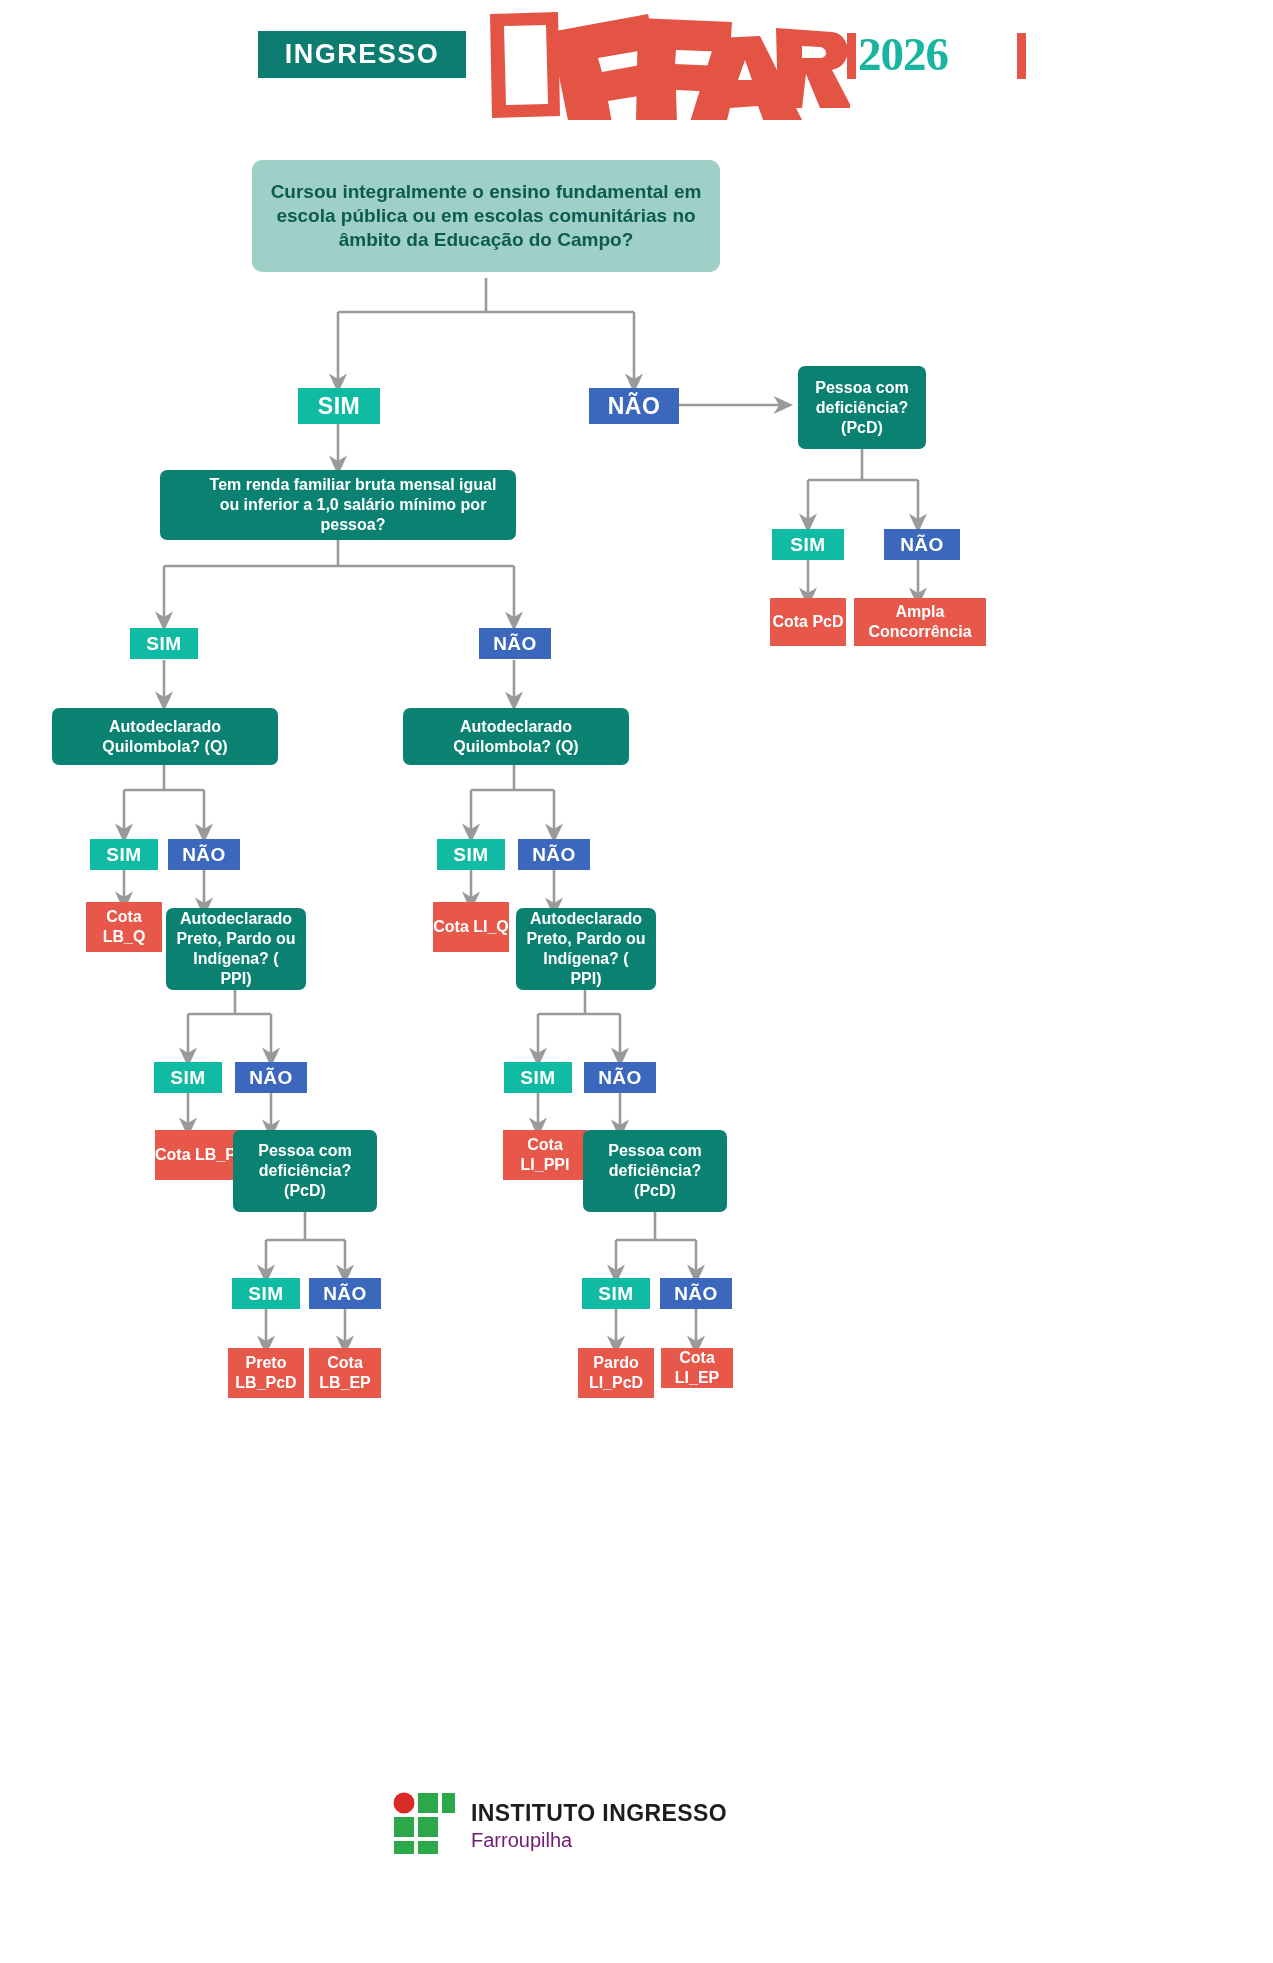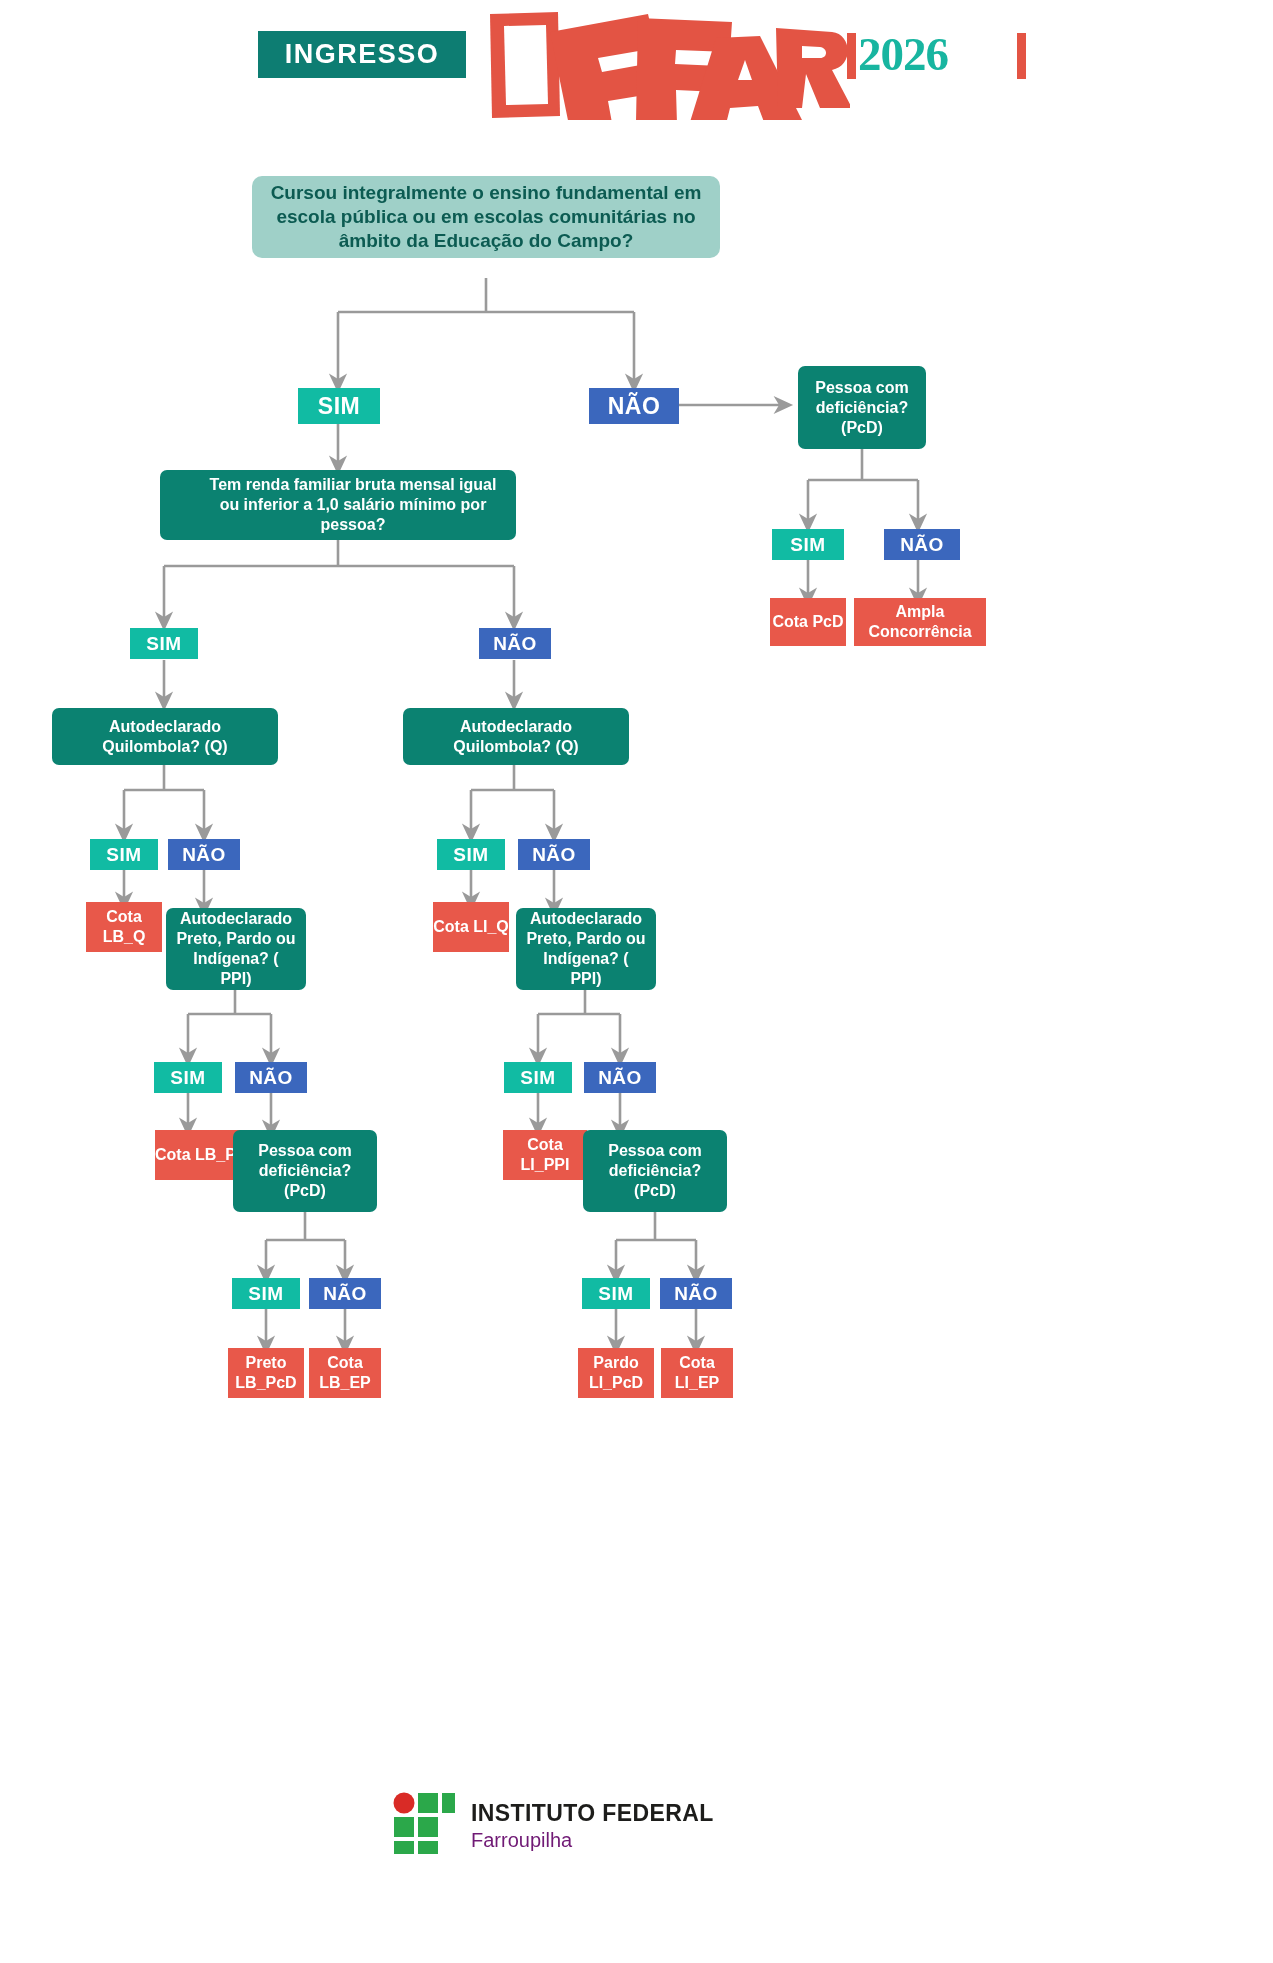--- a/index.html
+++ b/index.html
@@ -173,21 +173,21 @@
 
       <path d="M655 1212 L655 1240"></path>
       <path d="M616 1240 L696 1240"></path>
       <path d="M616 1240 L616 1275" marker-end="url(#ah)"></path>
       <path d="M696 1240 L696 1275" marker-end="url(#ah)"></path>
       <path d="M616 1308 L616 1346" marker-end="url(#ah)"></path>
       <path d="M696 1308 L696 1346" marker-end="url(#ah)"></path>
     </g>
   </svg>
 
-  <div class="node q-top" style="left:252px;top:176px;width:468px;height:82px;">Cursou integralmente o ensino fundamental em escola pública ou em escolas comunitárias no âmbito da Educação do Campo?</div>
+  <div class="node q-top" style="left:252px;top:160px;width:468px;height:112px;">Cursou integralmente o ensino fundamental em escola pública ou em escolas comunitárias no âmbito da Educação do Campo?</div>
 
   <div class="node badge-sim" style="left:298px;top:388px;width:82px;height:36px;">SIM</div>
   <div class="node badge-nao" style="left:589px;top:388px;width:90px;height:36px;">NÃO</div>
 
   <div class="node q" style="left:798px;top:366px;width:128px;height:83px;">Pessoa com deficiência? (PcD)</div>
   <div class="node badge-sim sm" style="left:772px;top:529px;width:72px;height:31px;">SIM</div>
   <div class="node badge-nao sm" style="left:884px;top:529px;width:76px;height:31px;">NÃO</div>
   <div class="node result" style="left:770px;top:598px;width:76px;height:48px;">Cota PcD</div>
   <div class="node result" style="left:854px;top:598px;width:132px;height:48px;">Ampla Concorrência</div>
 
@@ -222,31 +222,31 @@
   <div class="node q" style="left:583px;top:1130px;width:144px;height:82px;">Pessoa com deficiência? (PcD)</div>
 
   <div class="node badge-sim sm" style="left:232px;top:1278px;width:68px;height:31px;">SIM</div>
   <div class="node badge-nao sm" style="left:309px;top:1278px;width:72px;height:31px;">NÃO</div>
   <div class="node badge-sim sm" style="left:582px;top:1278px;width:68px;height:31px;">SIM</div>
   <div class="node badge-nao sm" style="left:660px;top:1278px;width:72px;height:31px;">NÃO</div>
 
   <div class="node result" style="left:228px;top:1348px;width:76px;height:50px;">Preto LB_PcD</div>
   <div class="node result" style="left:309px;top:1348px;width:72px;height:50px;">Cota LB_EP</div>
   <div class="node result" style="left:578px;top:1348px;width:76px;height:50px;">Pardo LI_PcD</div>
-  <div class="node result" style="left:661px;top:1348px;width:72px;height:50px;">Cota LI_EP</div>
+  <div class="node result" style="left:661px;top:1348px;width:72px;height:40px;">Cota LI_EP</div>
 
   <div class="footer">
     <svg class="logo-marks" viewBox="0 0 62 62">
       <circle cx="11" cy="11" r="10.5" fill="#d92b26"></circle>
       <rect x="25" y="1" width="20" height="20" fill="#2ba84a"></rect>
       <rect x="49" y="1" width="13" height="20" fill="#2ba84a"></rect>
       <rect x="1" y="25" width="20" height="20" fill="#2ba84a"></rect>
       <rect x="25" y="25" width="20" height="20" fill="#2ba84a"></rect>
       <rect x="1" y="49" width="20" height="13" fill="#2ba84a"></rect>
       <rect x="25" y="49" width="20" height="13" fill="#2ba84a"></rect>
     </svg>
     <div class="logo-txt">
-      <div class="l1">INSTITUTO FEDERAL</div>
+      <div class="l1">INSTITUTO INGRESSO</div>
       <div class="l2">Farroupilha</div>
     </div>
   </div>
 
 </div>
 
 </body></html>

